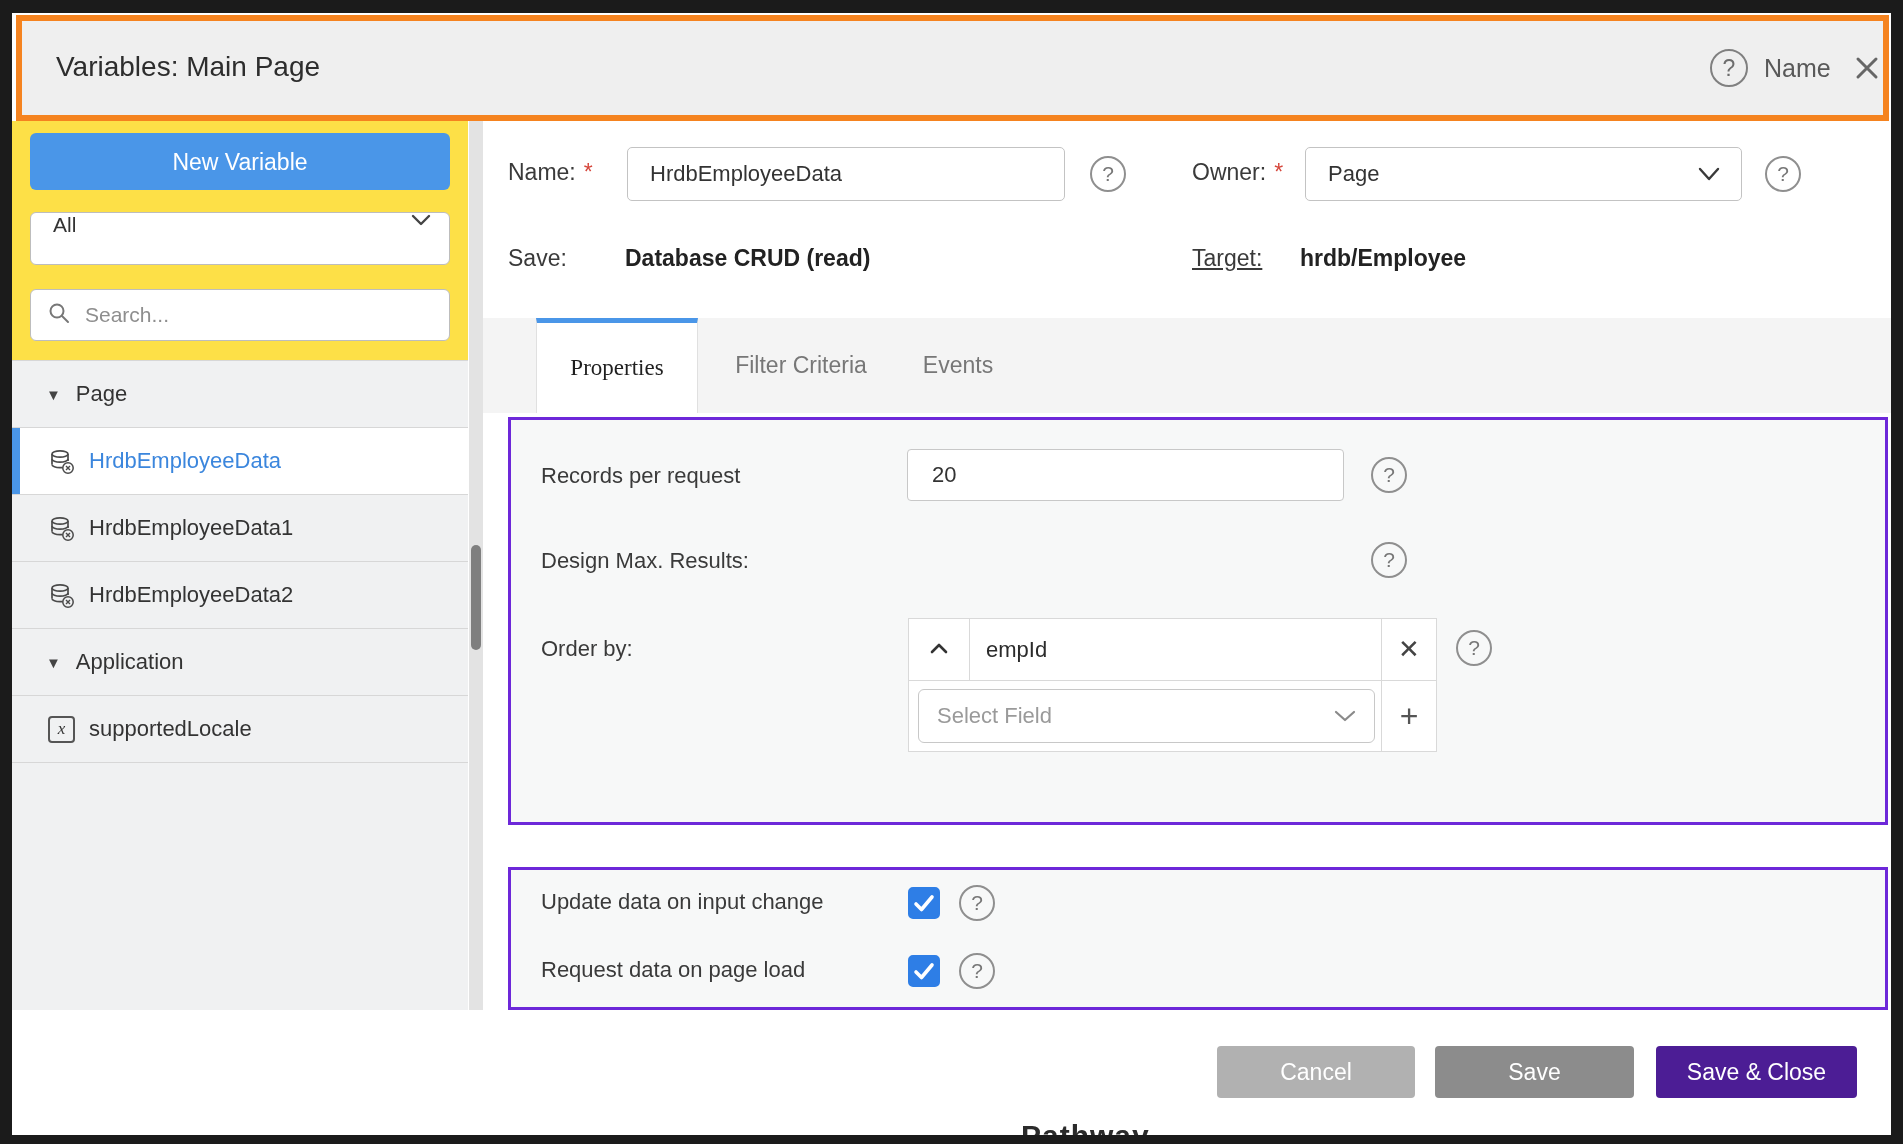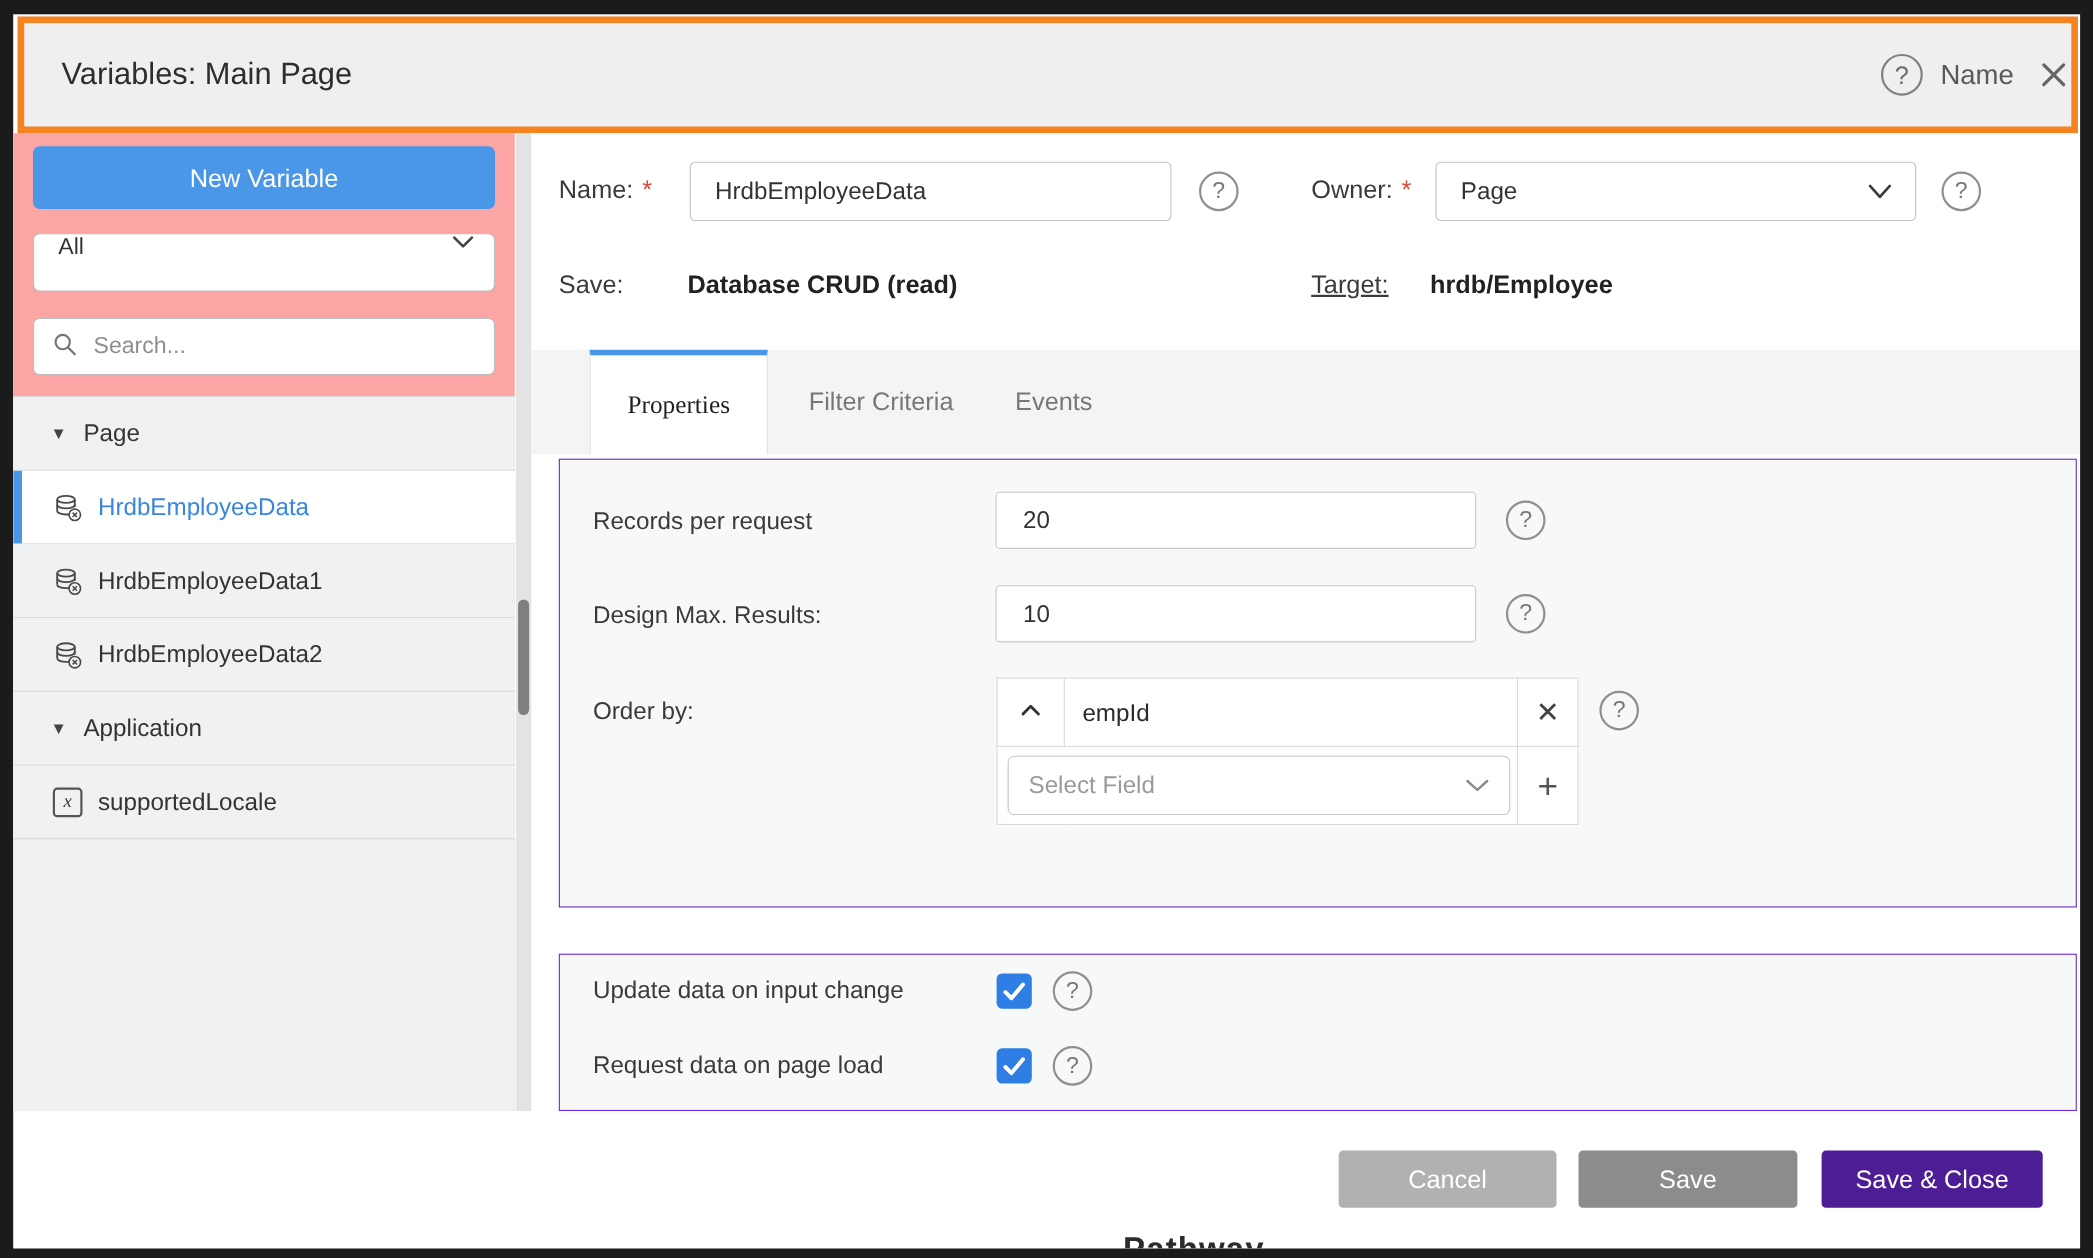--- a/index.html
+++ b/index.html
@@ -12,21 +12,21 @@
   .header{position:absolute;left:4px;top:2px;width:1873px;height:106px;background:#efefef;
           border:6px solid #f5831f;}
   .header-title{position:absolute;left:34px;top:30px;font-size:28px;color:#2d2d2d;}
   .help-icon{position:absolute;left:1688px;top:28px;width:38px;height:38px;border:2px solid #808080;
              border-radius:50%;color:#6d6d6d;font-size:23px;text-align:center;line-height:34px;}
   .help-label{position:absolute;left:1742px;top:33px;font-size:25px;color:#595959;}
   .close-icon{position:absolute;left:1826px;top:28px;width:38px;height:38px;color:#666;}
   .close-icon svg{width:38px;height:38px;}
 
   
-  .sidebar{position:absolute;left:0;top:108px;width:456px;height:889px;background:#fca5a5;}
+  .sidebar{position:absolute;left:0;top:108px;width:456px;height:889px;background:#fde047;}
   .btn-new{position:absolute;left:18px;top:12px;width:420px;height:57px;background:#4a96e8;border:none;
            border-radius:6px;color:#fff;font-size:23px;font-weight:500;text-align:center;line-height:57px;cursor:pointer;}
   .select-all{position:absolute;left:18px;top:91px;width:420px;height:53px;background:#fff;
               border:1px solid #bdbdbd;border-radius:6px;display:flex;align-items:flex-start;
               padding:0 18px 0 22px;font-size:21px;color:#333;}
   .select-all .spacer{flex:1;}
   .search-box{position:absolute;left:18px;top:168px;width:420px;height:52px;background:#fff;
               border:1px solid #bdbdbd;border-radius:6px;display:flex;align-items:center;padding:0 14px 0 16px;}
   .search-box input{border:none;outline:none;flex:1;font-size:21px;color:#555;margin-left:12px;
                     font-family:inherit;background:transparent;}
@@ -63,21 +63,21 @@
           color:#777;font-size:21px;text-align:center;line-height:32px;background:transparent;}
 
   
   .tabstrip{position:absolute;left:471px;top:305px;width:1408px;height:95px;background:#f4f4f4;}
   .tab{position:absolute;top:0;height:95px;display:flex;align-items:center;justify-content:center;
        font-size:23px;color:#777;cursor:pointer;}
   .tab.active{background:#ffffff;border-top:5px solid #4a96e8;border-right:1px solid #e0e0e0;
               border-left:1px solid #e0e0e0;color:#1f1f1f;}
 
   
-  .panel{position:absolute;left:496px;width:1380px;background:#f7f8f8;border:1px solid #6d28d9;}
+  .panel{position:absolute;left:496px;width:1380px;background:#f7f8f8;border:3px solid #6d28d9;}
   .panel1{top:404px;height:408px;}
   .panel2{top:854px;height:143px;}
   .p-label{position:absolute;left:30px;font-size:22px;color:#3a3a3a;}
   .p-input{position:absolute;left:396px;width:437px;height:52px;background:#fff;border:1px solid #c8c8c8;
            border-radius:4px;font-size:22px;color:#333;padding:0 14px 0 24px;font-family:inherit;outline:none;}
   .p-help{position:absolute;left:860px;}
 
   
   .order-table{position:absolute;left:397px;top:198px;border-collapse:collapse;background:#fff;}
   .order-table td{border:1px solid #d9d9d9;padding:0;background:#fff;}
@@ -246,21 +246,20 @@
       <div class="tab" style="left:244px;width:148px;">Filter Criteria</div>
       <div class="tab" style="left:430px;width:90px;">Events</div>
     </div>
 
     <div class="panel panel1">
       <div class="p-label" style="top:43px;">Records per request</div>
       <input class="p-input" style="top: 29px;" value="20">
       <div class="q-icon p-help" style="top:37px;">?</div>
 
       <div class="p-label" style="top:128px;">Design Max. Results:</div>
-      <input class="p-input" style="top: 114px;" value="10">
       <div class="q-icon p-help" style="top:122px;">?</div>
 
       <div class="p-label" style="top:216px;">Order by:</div>
       <table class="order-table">
         <tbody>
             <tr>
           <td class="cell-caret">
             <span>
               <svg width="20" height="13" viewBox="0 0 20 13">
                     <polyline points="3,10 10,3 17,10" fill="none" stroke="#333" stroke-width="2.6" stroke-linecap="round" stroke-linejoin="round"></polyline>

